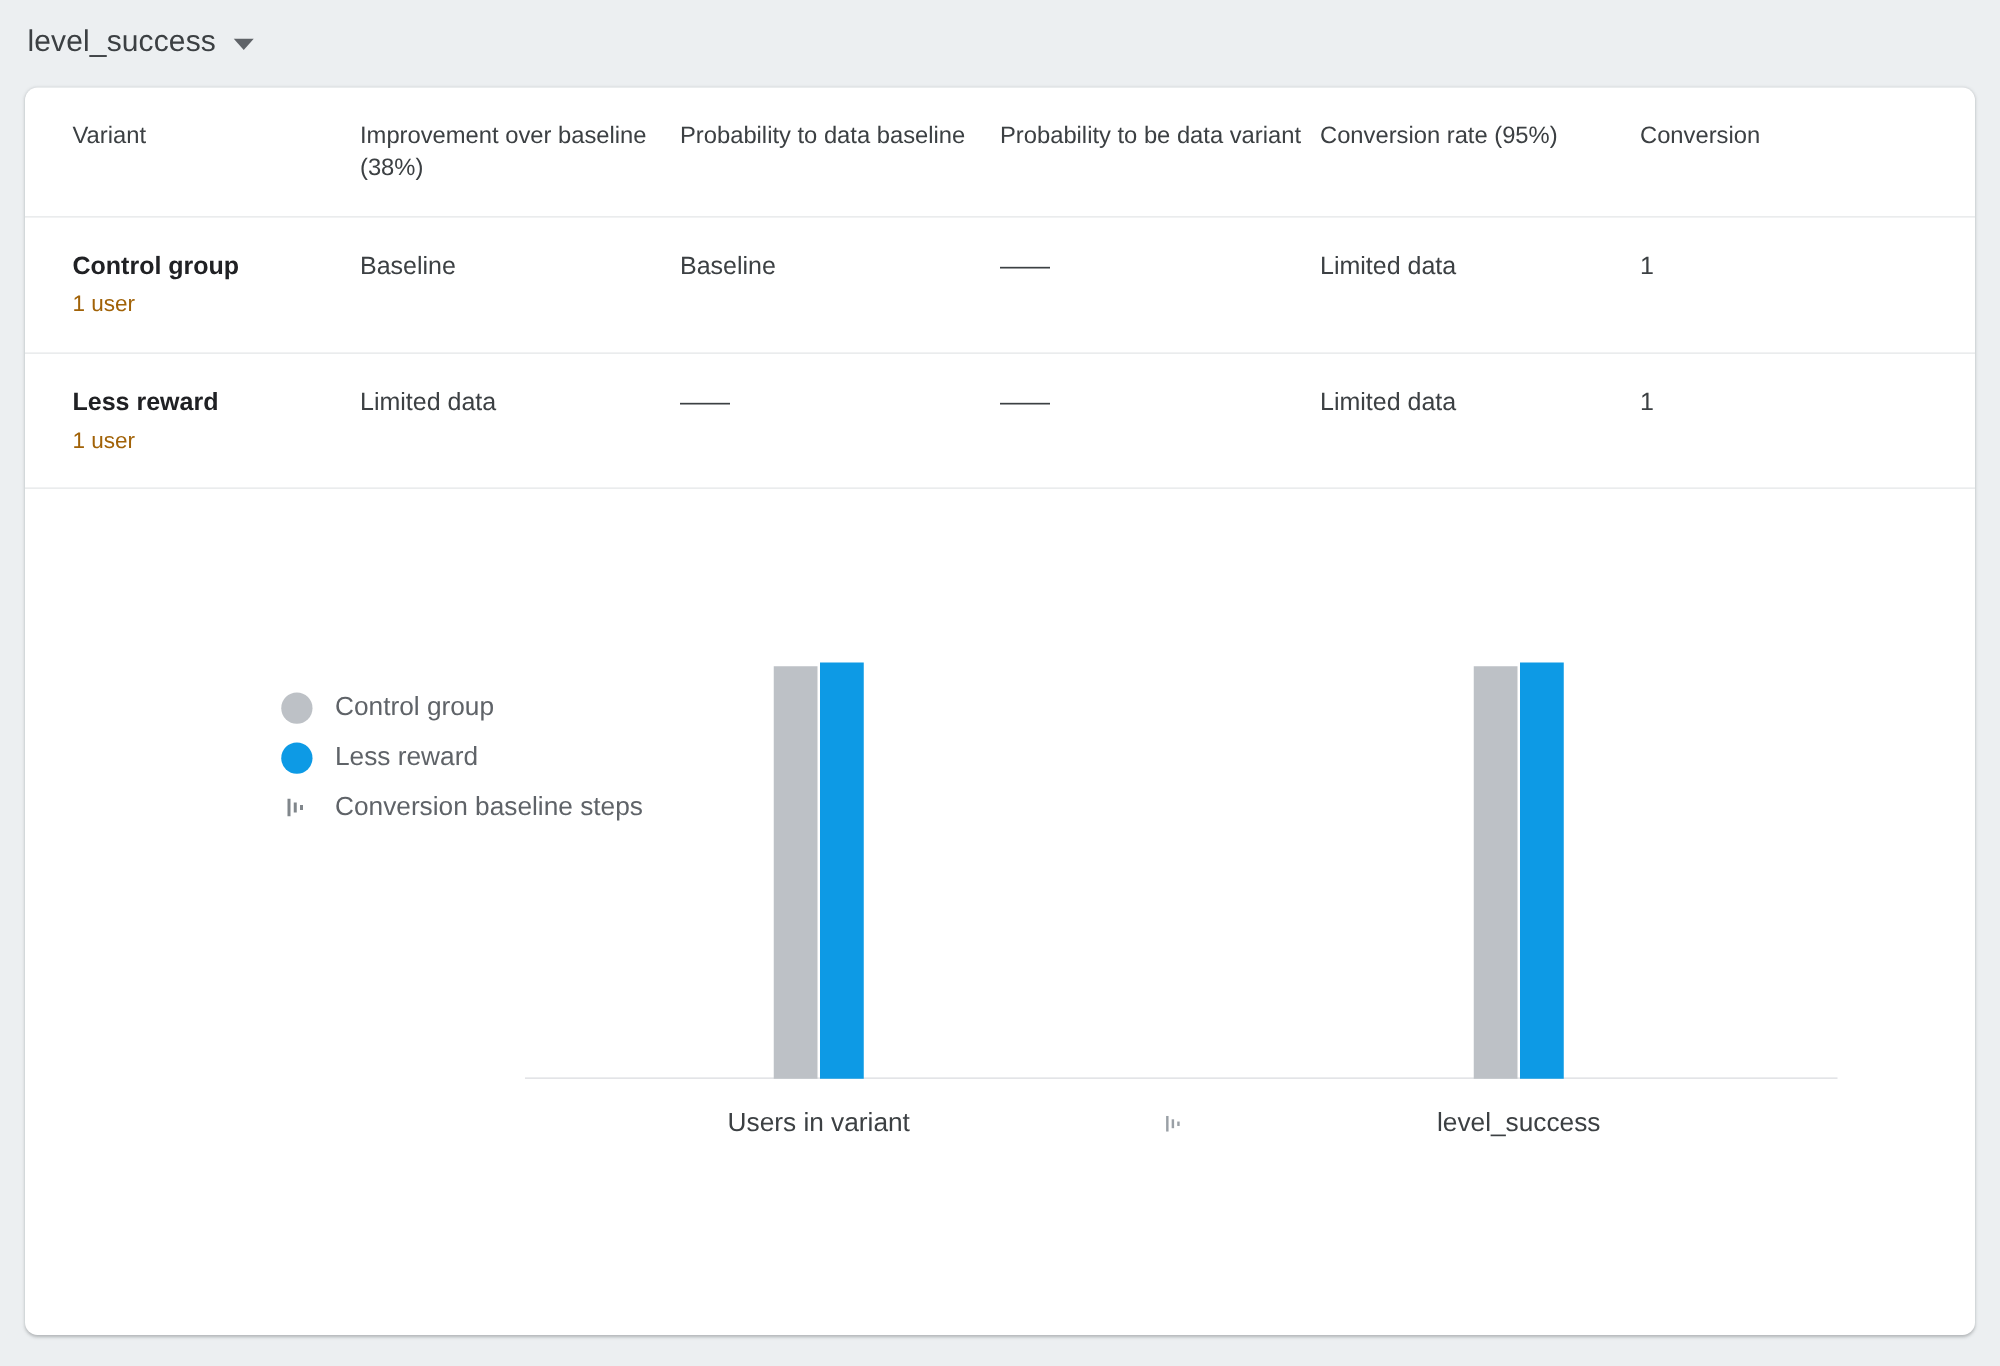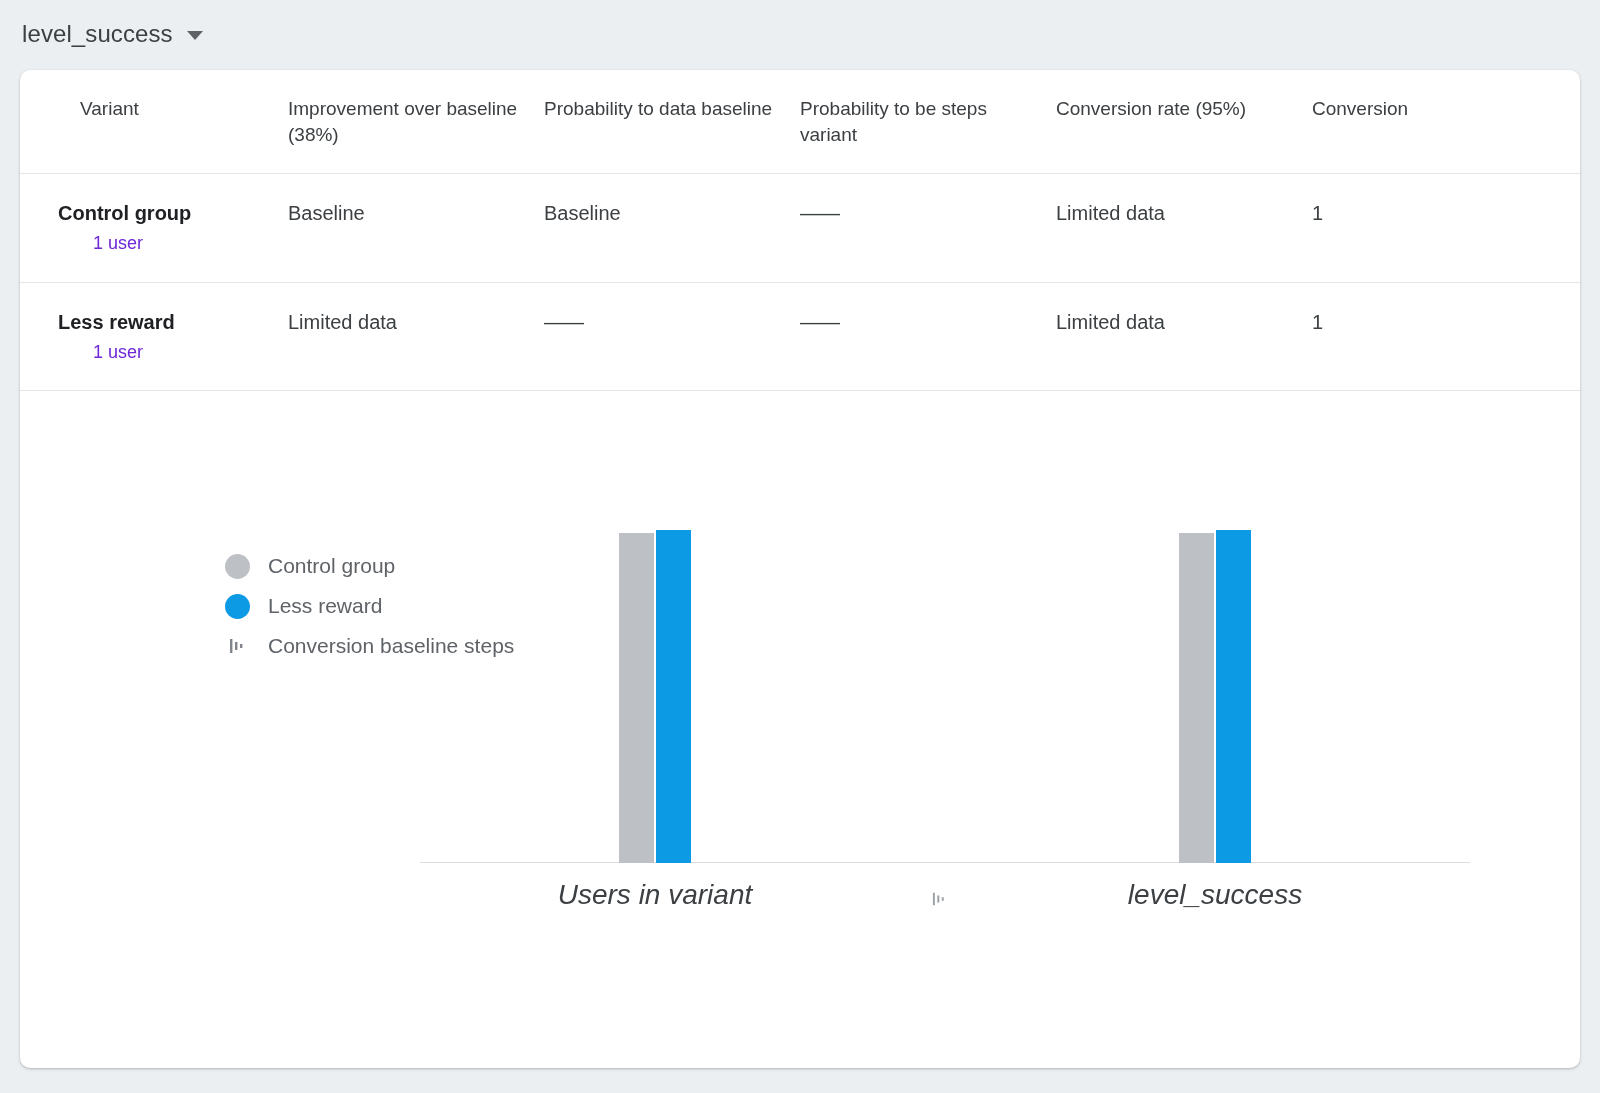--- a/index.html
+++ b/index.html
@@ -74,44 +74,43 @@
   table.variants thead th {
     text-align: left;
     font-weight: 400;
     font-size: 19px;
     color: #3c4043;
     padding: 26px 10px 26px 0;
     vertical-align: top;
     line-height: 1.35;
     border-bottom: 1px solid #e3e6e8;
   }
-  table.variants thead th:first-child { padding-left: 60px; }
+  table.variants thead th:first-child { padding-left: 38px; }
 
   table.variants tbody td {
     font-size: 20px;
     color: #3c4043;
     padding: 26px 10px 26px 0;
     vertical-align: top;
     border-bottom: 1px solid #e3e6e8;
     line-height: 1.3;
   }
   table.variants tbody td:first-child { padding-left: 38px; }
 
   .variant-name {
     font-weight: 700;
     font-size: 20px;
     color: #202124;
     display: block;
     margin-bottom: 6px;
   }
   .variant-users {
     font-size: 18px;
-    color: #6d28d9;
+    color: #a16207;
     display: block;
-    margin-left: 35px;
   }
   .muted { color: #9aa0a6; }
   .value { color: #3c4043; }
 
   col.c1 { width: 268px; }
   col.c2 { width: 256px; }
   col.c3 { width: 256px; }
   col.c4 { width: 256px; }
   col.c5 { width: 256px; }
   col.c6 { width: 268px; }
@@ -182,23 +181,22 @@
     width: 35px;
   }
   .bar.control { background: #bdc1c6; }
   .bar.variant { background: #0d9ae5; }
 
   .group-label {
     position: absolute;
     bottom: 40px;
     width: 300px;
     text-align: center;
-    font-size: 28px;
+    font-size: 21px;
     color: #3c4043;
-    font-style: italic;
   }
   .group-label.l1 { left: 85px; }
   .group-label.l2 { left: 645px; }
 
   .mid-glyph {
     position: absolute;
     bottom: 44px;
     left: 505px;
     width: 30px;
     display: flex;
@@ -228,21 +226,21 @@
           <col class="c3">
           <col class="c4">
           <col class="c5">
           <col class="c6">
       </colgroup>
       <thead>
         <tr>
           <th>Variant</th>
           <th>Improvement over baseline (38%)</th>
           <th>Probability to data baseline</th>
-          <th>Probability to be steps variant</th>
+          <th>Probability to be data variant</th>
           <th>Conversion rate (95%)</th>
           <th>Conversion</th>
         </tr>
       </thead>
       <tbody>
         <tr>
           <td>
             <span class="variant-name">Control group</span>
             <span class="variant-users">1 user</span>
           </td>

